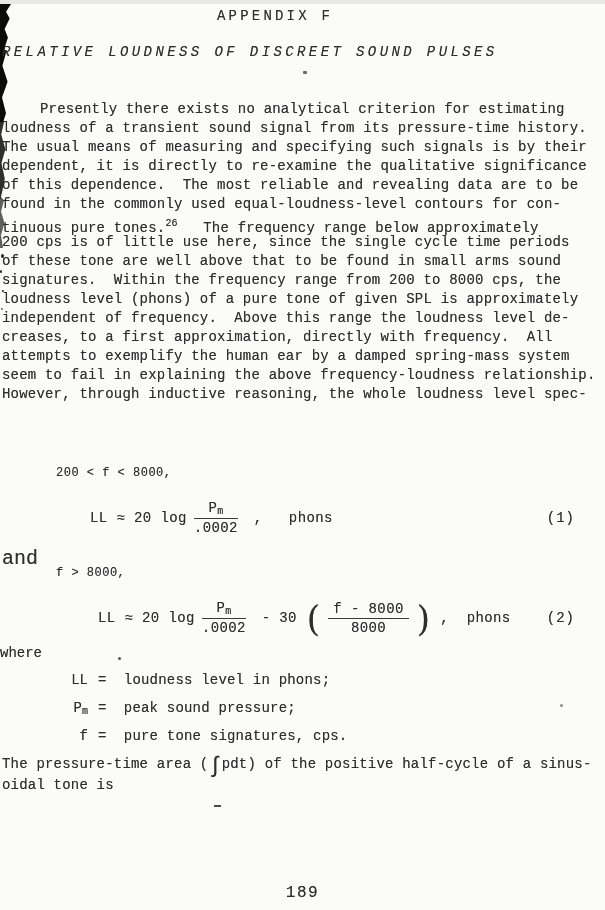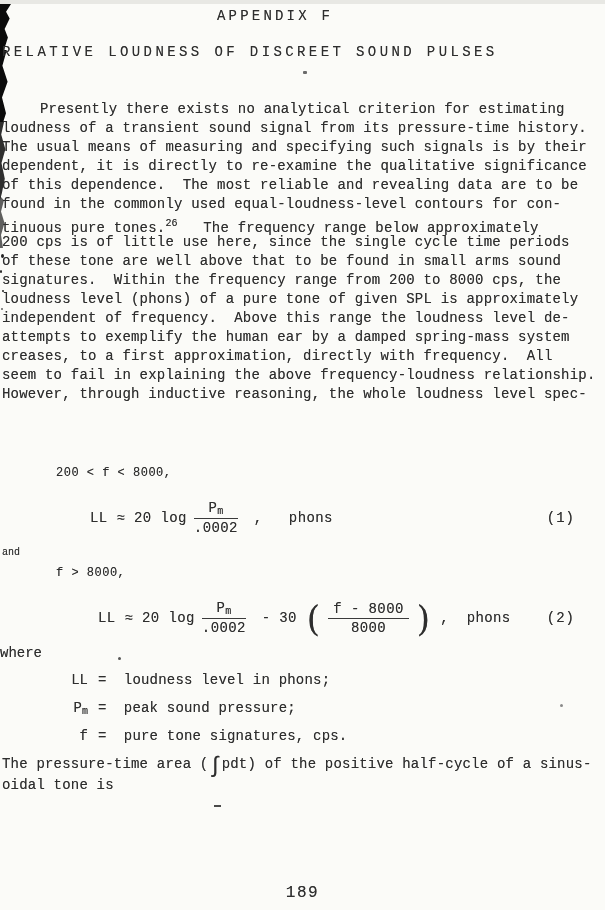--- a/index.html
+++ b/index.html
@@ -17,34 +17,35 @@
   .pre{white-space:pre;}
 
   .title{
     left:217px;top:4px;
     font-size:14px;letter-spacing:3.2px;
   }
   .heading{
     left:2px;top:40px;
     font-size:14px;letter-spacing:3.4px;
     white-space:pre;
+    font-style:italic;
   }
   .para1{left:2px;top:96px;width:601px;}
   .p-line{
     height:19px;line-height:19px;
     font-size:14px;letter-spacing:.2px;
     white-space:pre;
   }
   .p-line.indent{padding-left:38px;}
   .sup{vertical-align:super;font-size:10px;letter-spacing:0;}
 
   .cond{font-size:12px;letter-spacing:.5px;}
   .cond1{left:56px;top:462px;}
   .cond2{left:56px;top:562px;}
-  .and-label{left:2px;top:543px;font-size:10px;}
+  .and-label{left:2px;top:543px;font-size:20px;}
   .where-label{left:0px;top:641px;font-size:14px;}
 
   .eq-row{
     display:flex;align-items:center;
     font-size:14px;letter-spacing:.4px;
     height:40px;
   }
   .eq1{left:90px;top:494px;right:8px;}
   .eq2{left:98px;top:592px;right:8px;height:44px;}
   .eq-part{white-space:pre;}
@@ -121,22 +122,22 @@
     <div class="p-line">The usual means of measuring and specifying such signals is by their</div>
     <div class="p-line">dependent, it is directly to re-examine the qualitative significance</div>
     <div class="p-line">of this dependence.  The most reliable and revealing data are to be</div>
     <div class="p-line">found in the commonly used equal-loudness-level contours for con-</div>
     <div class="p-line"><span>tinuous pure tones.</span><span class="sup">26</span><span>   The frequency range below approximately</span></div>
     <div class="p-line">200 cps is of little use here, since the single cycle time periods</div>
     <div class="p-line">of these tone are well above that to be found in small arms sound</div>
     <div class="p-line">signatures.  Within the frequency range from 200 to 8000 cps, the</div>
     <div class="p-line">loudness level (phons) of a pure tone of given SPL is approximately</div>
     <div class="p-line">independent of frequency.  Above this range the loudness level de-</div>
+    <div class="p-line">creases, to a first approximation, directly with frequency.  All</div>
     <div class="p-line">attempts to exemplify the human ear by a damped spring-mass system</div>
-    <div class="p-line">creases, to a first approximation, directly with frequency.  All</div>
     <div class="p-line">seem to fail in explaining the above frequency-loudness relationship.</div>
     <div class="p-line">However, through inductive reasoning, the whole loudness level spec-</div>
   </div>
 
   <div class="abs cond cond1 pre">200 &lt; f &lt; 8000,</div>
 
   <div class="abs eq-row eq1">
     <span class="eq-part">LL ≈ 20 log</span>
     <span class="frac">
       <span class="num"><span>P</span><span class="msub">m</span></span>

